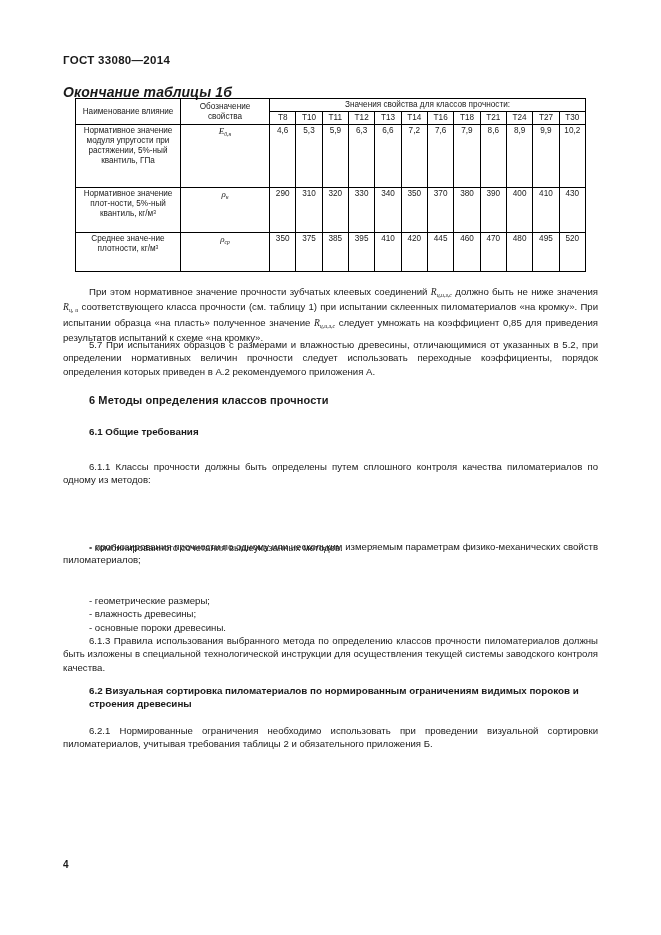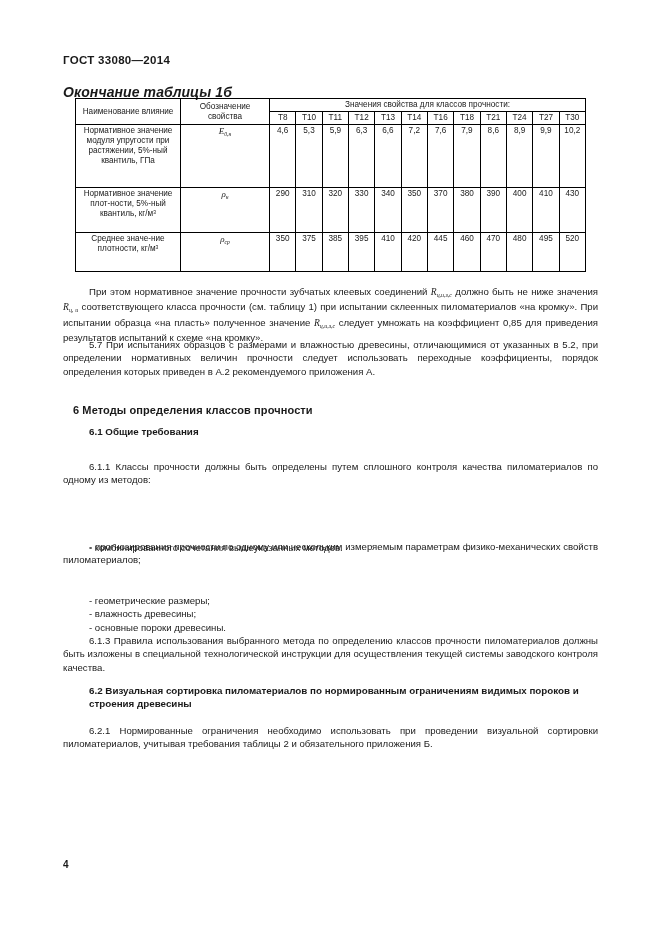--- a/index.html
+++ b/index.html
@@ -95,25 +95,24 @@
     line-height: 13.4px;
     text-align: justify;
     text-indent: 26px;
   }
   .sym-i {
     font-family: "Liberation Serif", serif;
     font-style: italic;
   }
   .h-sec {
     position: absolute;
-    left: 73px;
+    left: 89px;
     font-size: 11px;
     font-weight: bold;
     letter-spacing: 0.1px;
-    margin-top: 10px;
   }
   .h-sub {
     position: absolute;
     left: 89px;
     width: 509px;
     font-size: 9.8px;
     font-weight: bold;
     line-height: 13.2px;
   }
   .page-num {

